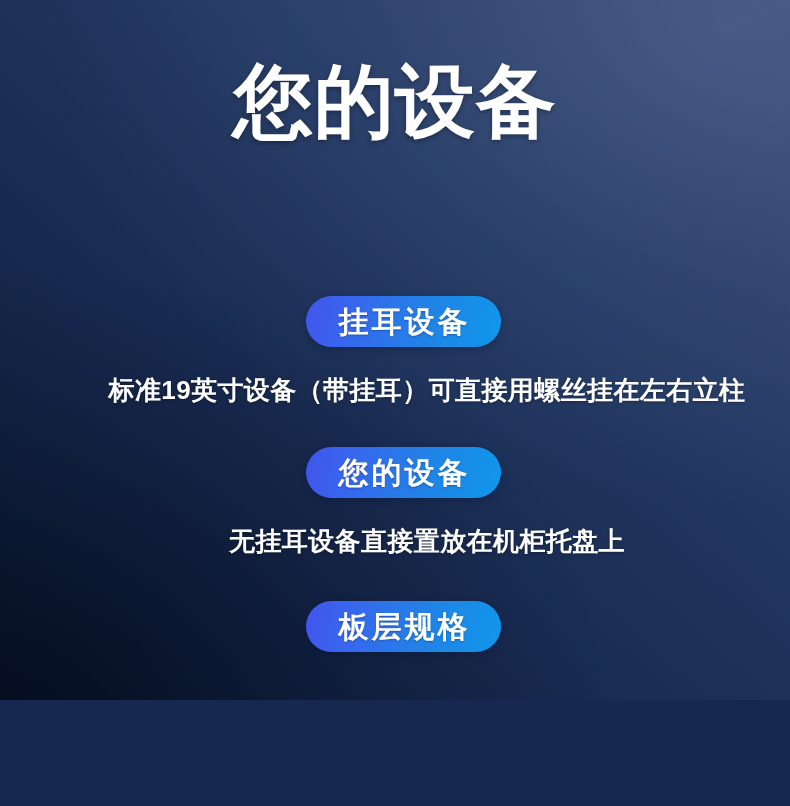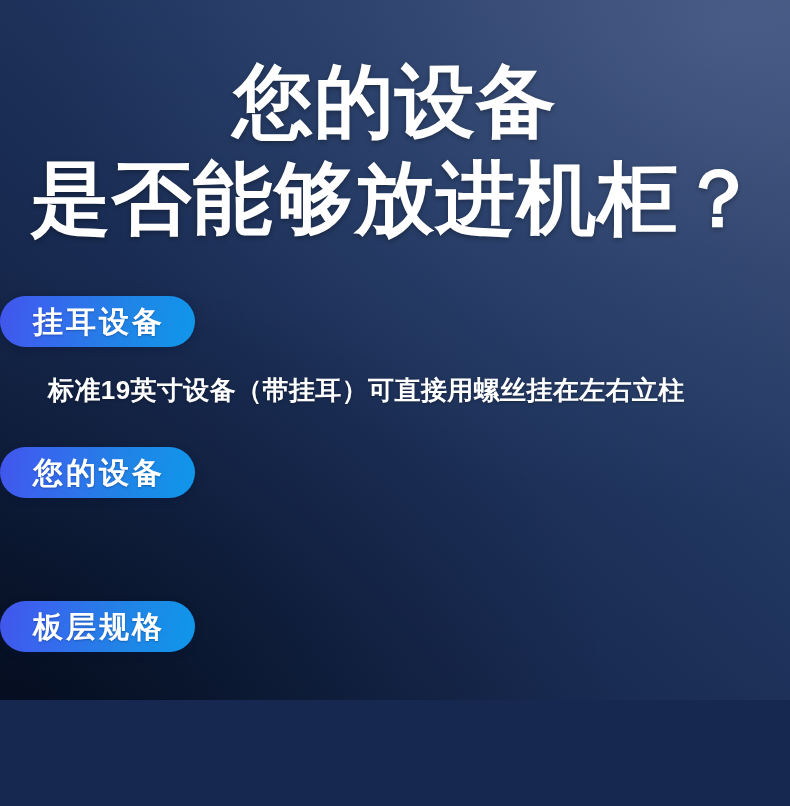--- a/index.html
+++ b/index.html
@@ -71,22 +71,23 @@
     position: absolute;
     left: 0; right: 0;
     top: 152px;
     font-size: 80px;
     line-height: 94px;
   }
 
   
   .section {
     position: absolute;
-    left: 0;
+    left: 16px;
     right: 0;
+    text-align: center;
   }
   #section-1 { top: 296px; }
   #section-2 { top: 447px; }
   #section-3 { top: 601px; }
 
   .pill {
     display: inline-block;
     background: linear-gradient(100deg, #4155ea 0%, #3a63ef 18%, #2183e6 62%, #0f97ea 100%);
     color: #ffffff;
     font-size: 30px;
@@ -116,29 +117,29 @@
 </style>
 </head>
 <body>
 
 <div id="banner">
 
   <div id="content">
 
     <div id="title-line-1" class="headline">您的设备</div>
 
-    <div id="title-line-2" class="headline">是否能够放进机柜？</div>
 
     <div id="section-1" class="section">
       <span class="pill">挂耳设备</span>
       <span class="desc">标准19英寸设备（带挂耳）可直接用螺丝挂在左右立柱</span>
     </div>
 
     <div id="section-2" class="section">
       <span class="pill">您的设备</span>
+      <span class="desc">无挂耳设备直接置放在机柜托盘上</span>
     </div>
 
     <div id="section-3" class="section">
       <span class="pill">板层规格</span>
     </div>
 
   </div>
 </div>
 
 </body></html>

